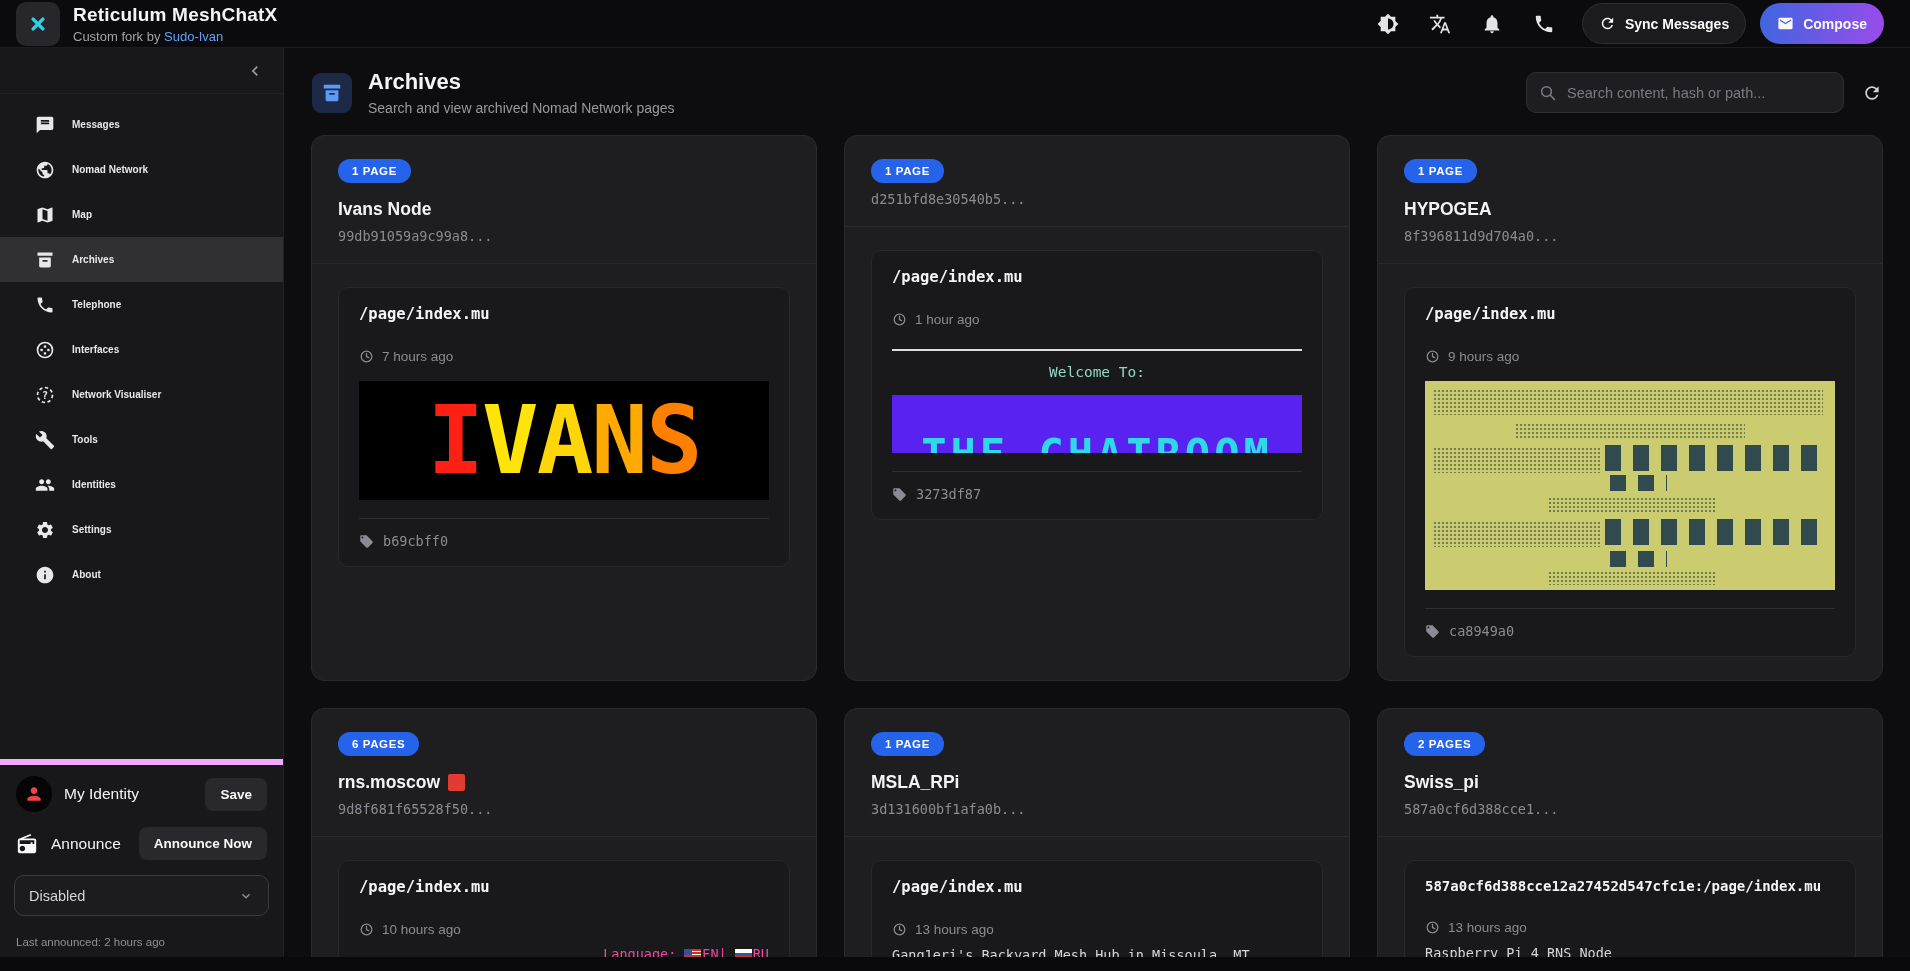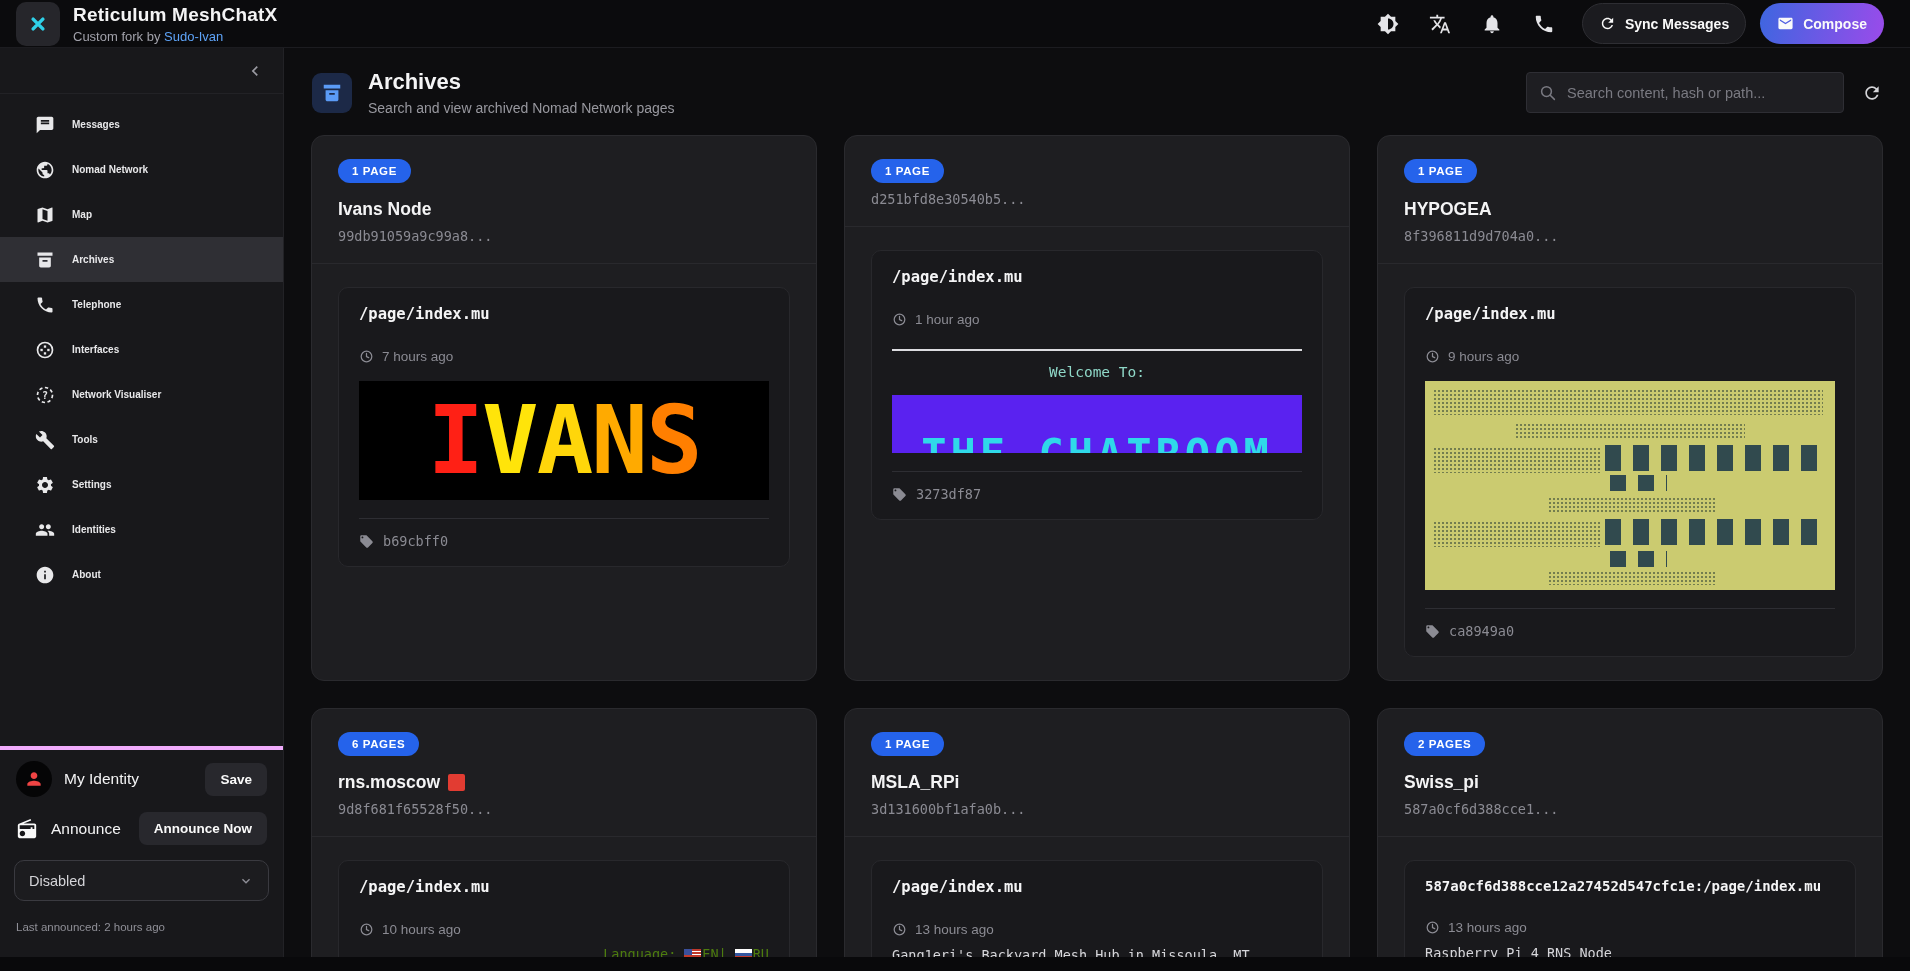--- a/index.html
+++ b/index.html
@@ -35,21 +35,21 @@
   .collapse-row { height:46px; display:flex; align-items:center; justify-content:flex-end;
     padding:0 12px; border-bottom:1px solid #222226; }
   .collapse-btn { background:none; border:none; color:#9b9ba3; width:32px; height:32px;
     display:flex; align-items:center; justify-content:center; cursor:pointer; }
   .collapse-btn svg { width:20px; height:20px; }
   .menu { padding:8px 0; }
   .menu-item { display:flex; align-items:center; gap:17px; padding:0 35px; height:45px;
     font-size:10px; font-weight:bold; color:#e8e8ea; cursor:pointer; }
   .menu-item svg { width:20px; height:20px; flex:none; }
   .menu-item.active { background:#2f2f34; }
-  .sidebar-bottom { margin-top:auto; border-top:4px solid #f0abfc; padding-bottom:24px; }
+  .sidebar-bottom { margin-top:auto; border-top:6px solid #f0abfc; padding-bottom:9px; }
   .id-row { display:flex; align-items:center; gap:12px; padding:11px 16px 10px; }
   .avatar { width:36px; height:36px; border-radius:50%; background:#050506;
     display:flex; align-items:center; justify-content:center; }
   .avatar svg { width:20px; height:20px; fill:#ef4444; }
   .row-label { flex:1; font-size:15.5px; }
   .sm-btn { background:#28282d; border:none; border-radius:8px; padding:9px 15px; color:#fafafa;
     font-size:13.5px; font-weight:bold; cursor:pointer; font-family:inherit; }
   .announce-row { display:flex; align-items:center; gap:13px; padding:5px 16px 13px; }
   .announce-row svg { width:22px; height:22px; color:#fafafa; }
   .select { margin:2px 14px 0; height:41px; border:1px solid #3a3a40; border-radius:10px;
@@ -61,21 +61,21 @@
   
   .main { flex:1; background:#0d0d0f; display:flex; flex-direction:column; overflow:hidden; }
   .page-head { display:flex; align-items:center; padding:21px 28px 17px; }
   .page-icon { width:40px; height:40px; border-radius:9px; background:#1c2947;
     display:flex; align-items:center; justify-content:center; margin-right:16px; }
   .page-icon svg { width:22px; height:22px; color:#5b9bf6; }
   .page-titles { flex:1; }
   .page-title { font-size:22px; font-weight:bold; }
   .page-sub { font-size:14px; color:#98989f; margin-top:5px; }
   .search-box { width:318px; height:41px; background:#1e1e22; border:1px solid #2e2e34;
-    border-radius:4px; display:flex; align-items:center; padding:0 12px; gap:10px; color:#7a7a82; }
+    border-radius:10px; display:flex; align-items:center; padding:0 12px; gap:10px; color:#7a7a82; }
   .search-box svg { width:18px; height:18px; flex:none; }
   .search-box input { flex:1; background:transparent; border:none; outline:none; color:#d4d4d8;
     font-size:14.5px; font-family:inherit; }
   .search-box input::placeholder { color:#7a7a82; }
   .refresh-btn { margin-left:18px; color:#d4d4d8; background:none; border:none; cursor:pointer; }
   .refresh-btn svg { width:20px; height:20px; }
 
   
   .grid { display:grid; grid-template-columns:repeat(3,1fr); gap:27px; padding:2px 27px 27px; }
   .card { background:#1e1e21; border:1px solid #2a2a2e; border-radius:13px; min-height:529px;
@@ -109,21 +109,21 @@
   .banner span { position:absolute; left:50%; transform:translateX(-50%); bottom:-26px;
     font-family:"DejaVu Sans Mono", monospace; font-weight:bold; font-size:42px; color:#2fd9e9;
     white-space:nowrap; letter-spacing:4px; }
   .khaki { margin-top:17px; position:relative; height:209px; background:#cbcb70; overflow:hidden; }
   .khaki .dt { position:absolute; background-image:radial-gradient(rgba(52,70,55,.58) 1px, transparent 1.3px);
     background-size:4px 4px; }
   .khaki .bk { position:absolute;
     background:repeating-linear-gradient(90deg,#314a4e 0 16px, rgba(0,0,0,0) 16px 28px); }
 
   .lang-line { margin-top:9px; text-align:right; font-family:"DejaVu Sans Mono", monospace;
-    font-size:13.5px; color:#4d7c0f; }
+    font-size:13.5px; color:#ec4899; }
   .inner-body { margin-top:10px; font-family:"DejaVu Sans Mono", monospace; font-size:13.5px;
     color:#d6d6da; white-space:nowrap; }
   .red-sq { display:inline-block; width:15px; height:15px; border-radius:2px; background:#e23c32;
     color:transparent; overflow:hidden; vertical-align:-2px; margin:0 7px; }
   .card-title .red-sq { width:17px; height:17px; margin:0; }
   .flag { display:inline-block; width:17px; height:11px; vertical-align:-1px; margin:0 1px 0 8px;
     position:relative; }
   .flag-us { background:repeating-linear-gradient(180deg,#c0392b 0 1.6px,#fff 1.6px 3.2px); }
   .flag-us::after { content:""; position:absolute; left:0; top:0; width:8px; height:6px; background:#3a4f9b; }
   .flag-ru { background:linear-gradient(180deg,#fff 0 33%,#3457a0 33% 66%,#c0392b 66% 100%); }
@@ -359,32 +359,32 @@
           <span>
             <svg>
               <use href="#i-wrench"></use>
             </svg>
           </span>
           <span>Tools</span>
         </div>
       <div class="menu-item">
           <span>
             <svg>
+              <use href="#i-people"></use>
+            </svg>
+          </span>
+          <span>Identities</span>
+        </div>
+      <div class="menu-item">
+          <span>
+            <svg>
               <use href="#i-gear"></use>
             </svg>
           </span>
           <span>Settings</span>
-        </div>
-      <div class="menu-item">
-          <span>
-            <svg>
-              <use href="#i-people"></use>
-            </svg>
-          </span>
-          <span>Identities</span>
         </div>
       <div class="menu-item">
           <span>
             <svg>
               <use href="#i-info"></use>
             </svg>
           </span>
           <span>About</span>
         </div>
     </nav>

